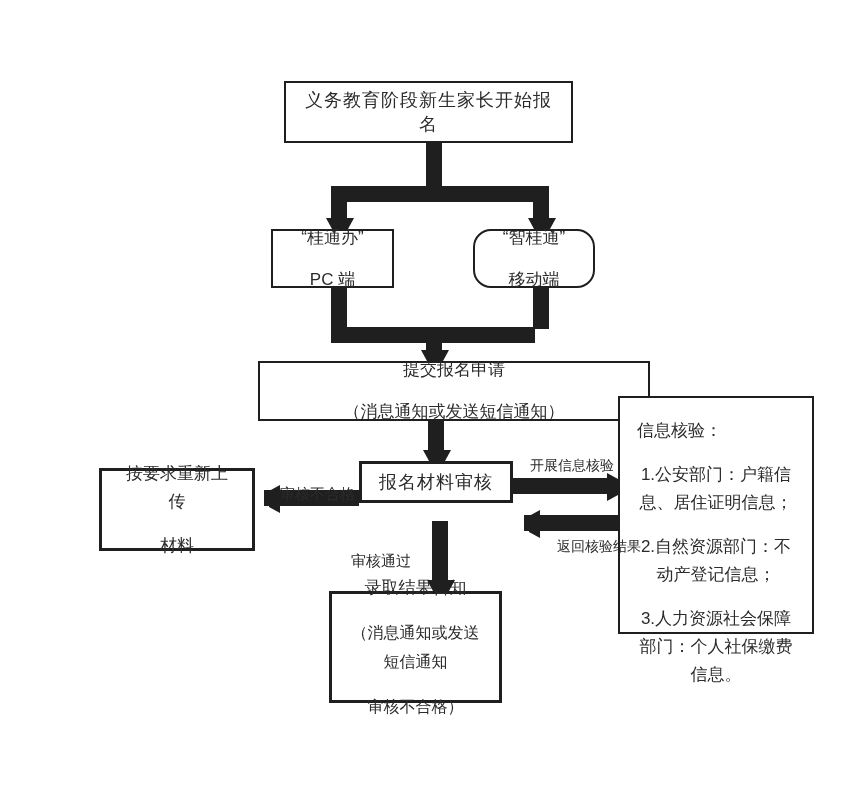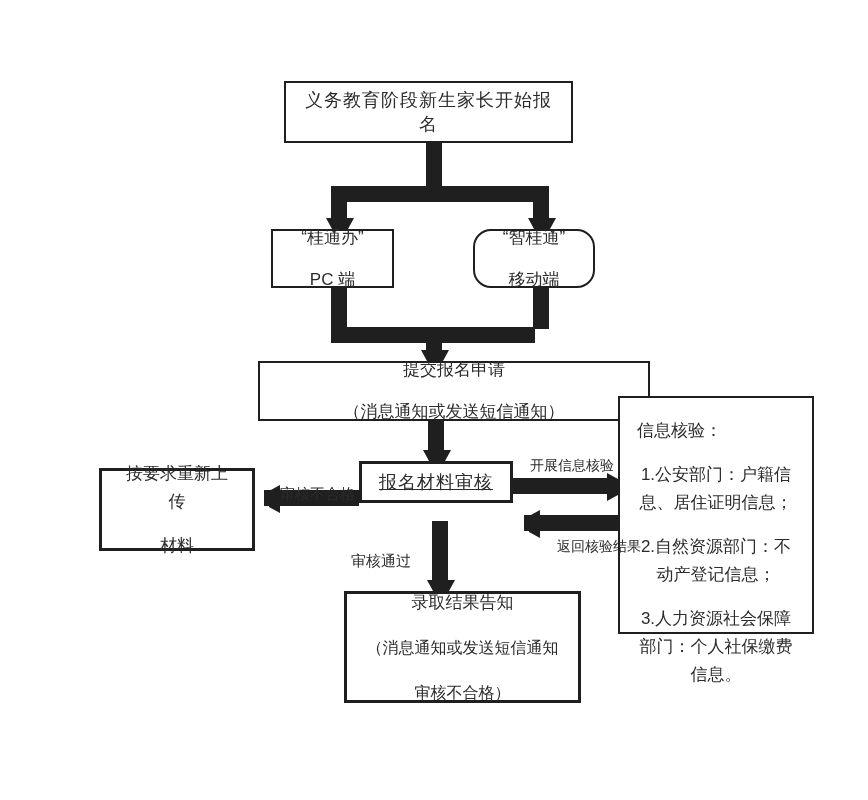--- a/index.html
+++ b/index.html
@@ -22,26 +22,26 @@
   .arrow.down  { border-left:6px solid transparent; border-right:6px solid transparent; border-top:11px solid #1f1f1f; }
   .arrow.left  { border-top:6px solid transparent; border-bottom:6px solid transparent; border-right:11px solid #1f1f1f; }
   .arrow.right { border-top:6px solid transparent; border-bottom:6px solid transparent; border-left:11px solid #1f1f1f; }
   .elabel { position:absolute; font-size:15px; color:#2b2b2b; white-space:nowrap; }
 
   
   #box-start    { left:268px; top:65px;  width:289px; height:62px; font-size:18px; letter-spacing:1px; }
   #box-pc       { left:255px; top:213px; width:123px; height:59px; font-size:17px; line-height:26px; }
   #box-mobile   { left:457px; top:213px; width:122px; height:59px; font-size:17px; line-height:26px;border-radius:18px; }
   #box-submit   { left:242px; top:345px; width:392px; height:60px; font-size:17px; line-height:26px; }
-  #box-review   { left:343px; top:445px; width:154px; height:42px; font-size:18px; letter-spacing:1px;text-decoration:underline; }
+  #box-review   { left:343px; top:445px; width:154px; height:42px; font-size:18px; letter-spacing:1px; }
   #box-reupload { left:83px;  top:452px; width:156px; height:83px; font-size:17px; line-height:28px; }
   #box-verify   { left:602px; top:380px; width:196px; height:238px;
                   align-items:flex-start; justify-content:flex-start; text-align:center;
                   padding:11px 9px; font-size:17px; line-height:28px; }
-  #box-result   { left:328px; top:575px; width:237px; height:112px; font-size:16px; line-height:29px; }
+  #box-result   { left:313px; top:575px; width:173px; height:112px; font-size:16px; line-height:29px; }
   .big-line { font-size:17px; }
 
   
   #c-start-v   { left:410px; top:127px; height:43px; }
   #c-branch-h  { left:315px; top:170px; width:204px; }
   #c-branch-lv { left:315px; top:170px; height:33px; }
   #a-branch-l  { left:310px; top:202px; }
   #c-branch-rv { left:517px; top:170px; height:33px; }
   #a-branch-r  { left:512px; top:202px; }
   #c-merge-lv  { left:315px; top:272px; height:41px; }

